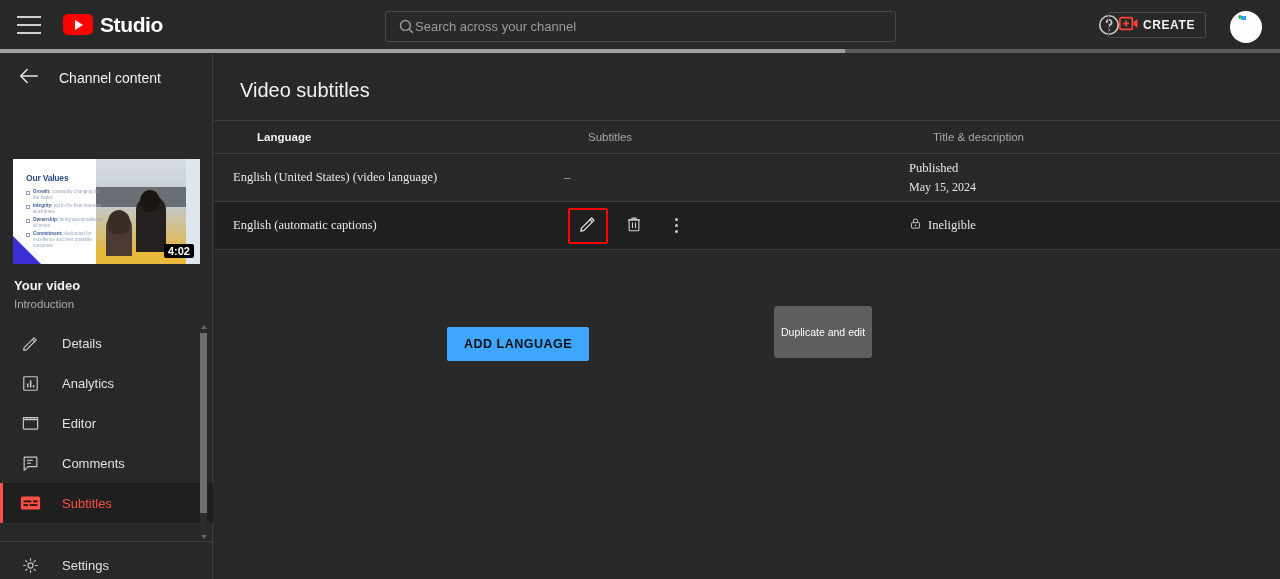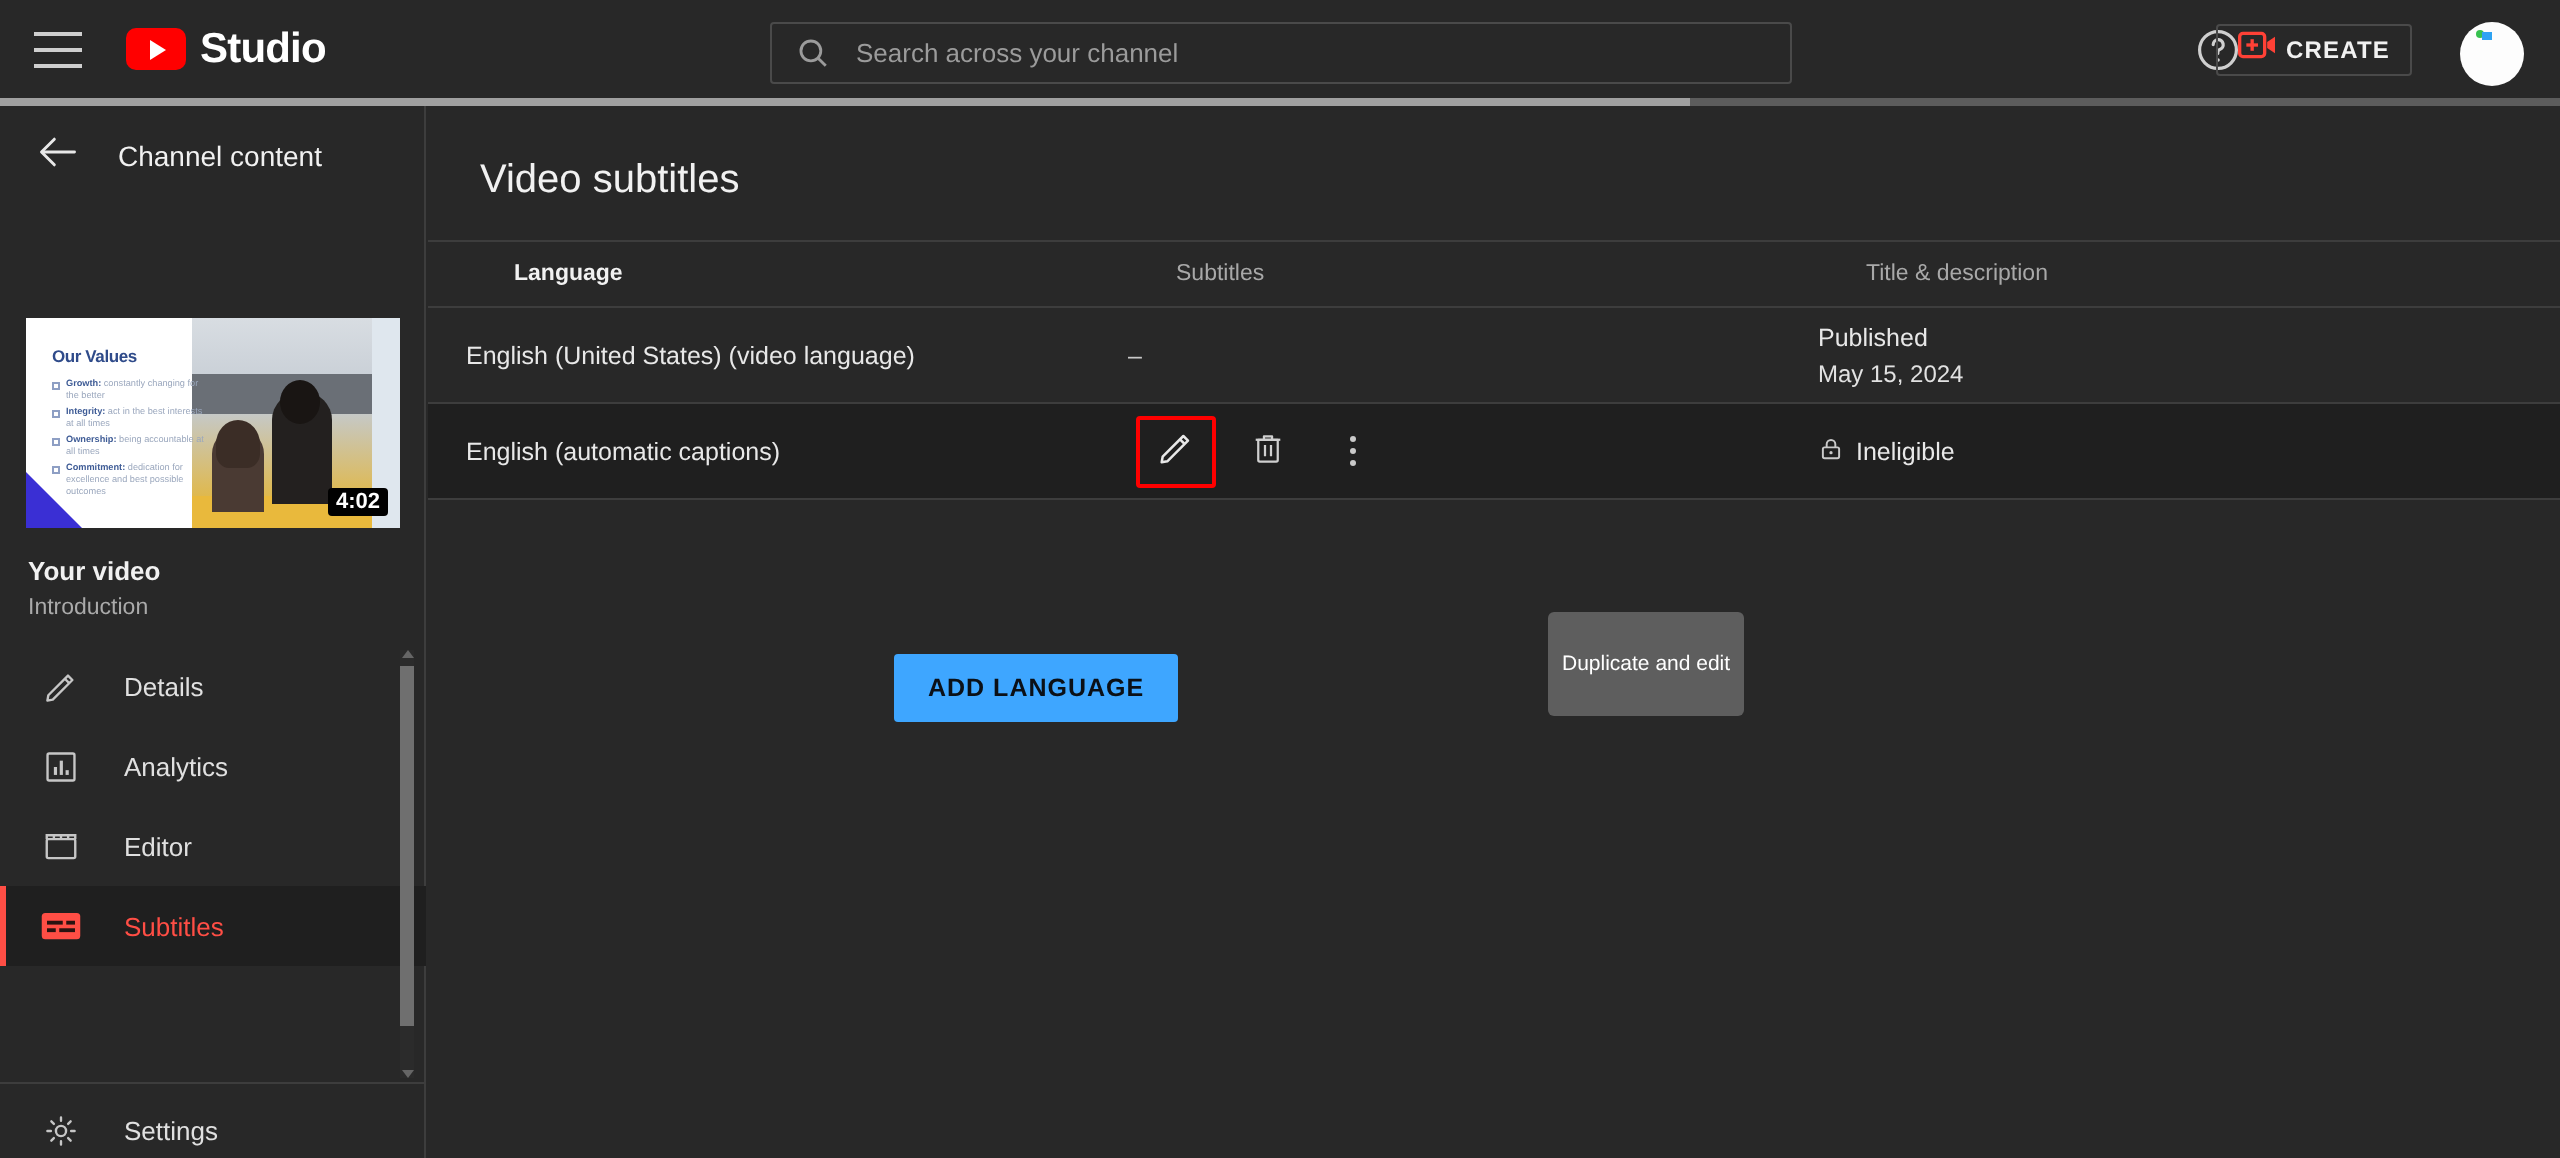--- a/index.html
+++ b/index.html
@@ -44,21 +44,21 @@
   #searchwrap {
     position: absolute; left: 385px; top: 11px;
     width: 511px; height: 31px;
     border: 1px solid #4a4a4a; border-radius: 2px;
     display: flex; align-items: center;
     background: #282828;
   }
   #search-icon { margin-left: 12px; display: flex; align-items: center; }
   #search-input {
     flex: 1; background: transparent; border: none; outline: none;
-    color: #e3e3e3; font-size: 13px; margin-left: 13px;
+    color: #e3e3e3; font-size: 13px; 
     font-family: "Liberation Sans", sans-serif;
   }
   #search-input::placeholder { color: #9b9b9b; }
 
   #help-btn {
     position: absolute; right: 159px; top: 13px;
     width: 24px; height: 24px; cursor: pointer;
   }
   #create-btn {
     position: absolute; right: 74px; top: 12px;
@@ -177,21 +177,21 @@
 
   #table { position: absolute; top: 67px; left: 0; width: 1066px; }
   .thead {
     display: flex; align-items: center; height: 34px;
     border-top: 1px solid #3d3d3d; border-bottom: 1px solid #3d3d3d;
   }
   .th-lang { width: 350px; padding-left: 19px; font-size: 11.5px; font-weight: bold; color: #f1f1f1; margin-left: 24px; }
   .th-subs { width: 345px; font-size: 11.5px; color: #a8a8a8; }
   .th-title { font-size: 11.5px; color: #a8a8a8; }
 
-  .trow { display: flex; align-items: center; height: 48px; border-bottom: 1px solid #3d3d3d; position: relative; }
+  .trow { display: flex; align-items: center; height: 48px; border-bottom: 1px solid #3d3d3d; position: relative; font-family: Liberation Serif, serif; }
   .trow.hovered { background: #1f1f1f; }
   .td-lang { width: 350px; padding-left: 19px; font-size: 12.5px; color: #e8e8e8; }
   .td-subs { width: 345px; font-size: 12.5px; color: #c9c9c9; display: flex; align-items: center; }
   .td-title { font-size: 12.5px; color: #e8e8e8; display: flex; flex-direction: column; gap: 4px; }
   .td-title .sub { font-size: 12px; color: #e2e2e2; }
   .status-wrap { display: flex; align-items: center; gap: 6px; }
 
   .actions { display: flex; align-items: center; gap: 6px; margin-left: 4px; }
   .icon-btn {
     width: 40px; height: 36px; display: flex; align-items: center; justify-content: center;
@@ -347,20 +347,30 @@
       <span class="ico">
         <svg width="19" height="19" viewBox="0 0 24 24" fill="none" stroke="#c6c6c6" stroke-width="1.5">
           <rect x="3" y="7" width="18" height="12" rx="1"></rect>
           <path d="M3 7V4.6h18V7"></path>
           <line x1="7.5" y1="4.6" x2="7.5" y2="7"></line>
           <line x1="12" y1="4.6" x2="12" y2="7"></line>
           <line x1="16.5" y1="4.6" x2="16.5" y2="7"></line>
         </svg>
       </span>
       <span class="lbl">Editor</span>
+    </div>
+    <div class="nav-item">
+      <span class="ico">
+        <svg width="19" height="19" viewBox="0 0 24 24" fill="none" stroke="#c6c6c6" stroke-width="1.5" stroke-linejoin="round">
+          <path d="M4 4h16v12H9l-5 4.5z"></path>
+          <line x1="7.5" y1="8" x2="15" y2="8"></line>
+          <line x1="7.5" y1="11.6" x2="12.5" y2="11.6"></line>
+        </svg>
+      </span>
+      <span class="lbl">Comments</span>
     </div>
     <div class="nav-item active">
       <span class="ico">
         <svg width="21" height="16" viewBox="0 0 24 18" fill="none">
           <rect x="1" y="1.5" width="22" height="15" rx="2" fill="#ff4e45"></rect>
           <rect x="4" y="6" width="9" height="2.2" fill="#2a1311"></rect>
           <rect x="15" y="6" width="5" height="2.2" fill="#2a1311"></rect>
           <rect x="4" y="10.3" width="5" height="2.2" fill="#2a1311"></rect>
           <rect x="11" y="10.3" width="9" height="2.2" fill="#2a1311"></rect>
         </svg>

